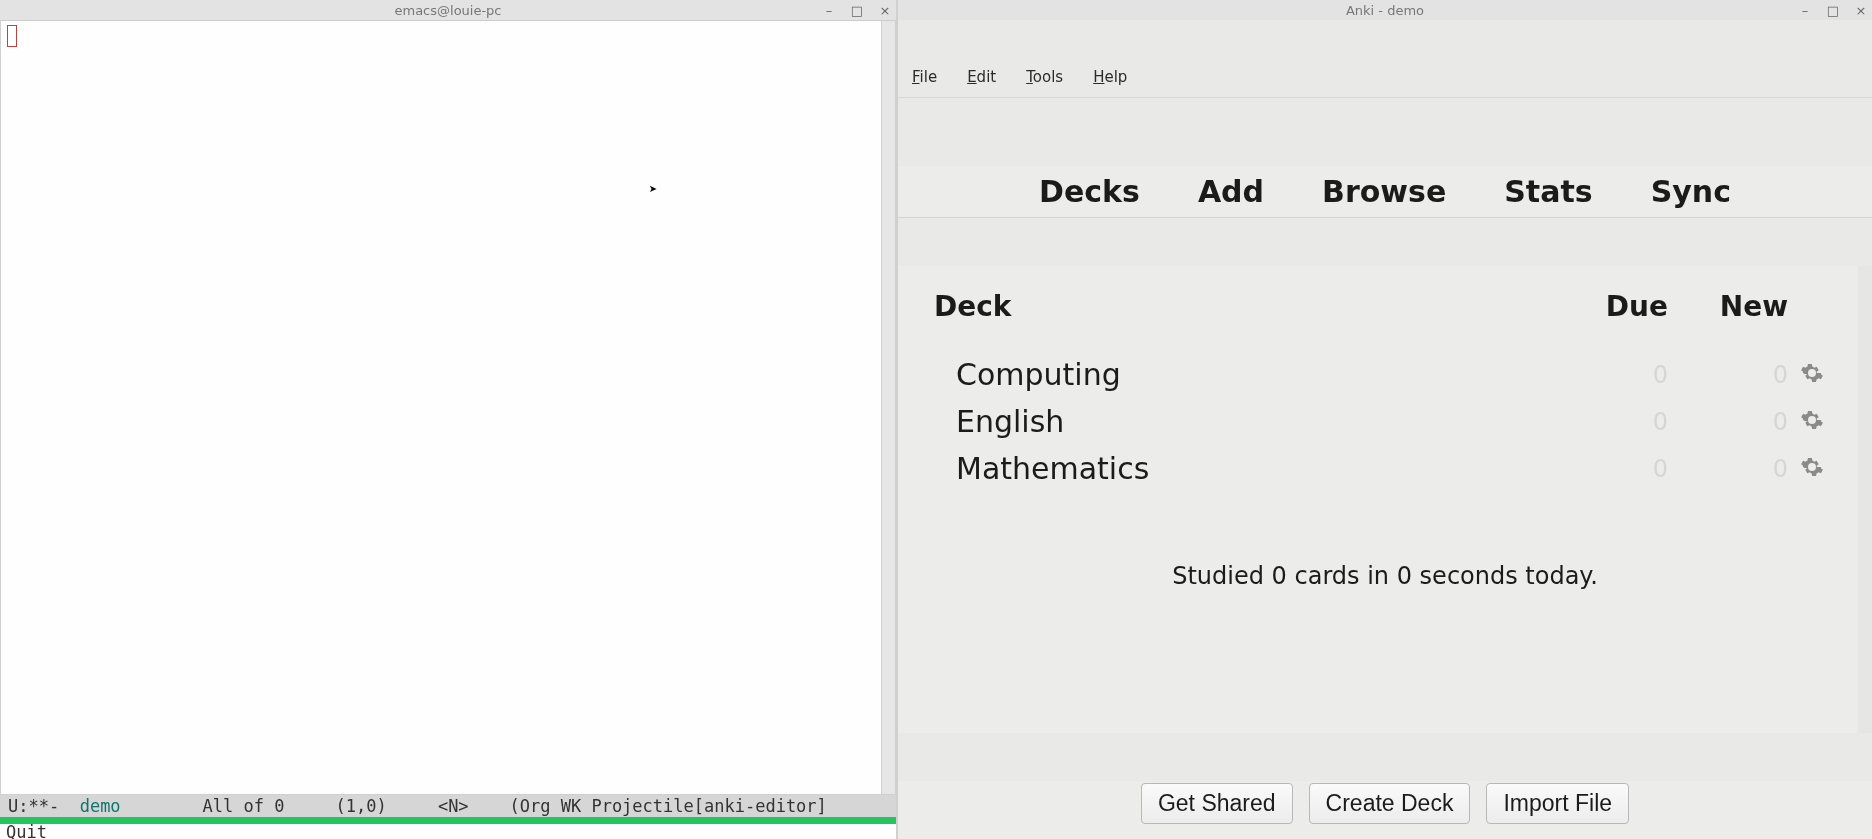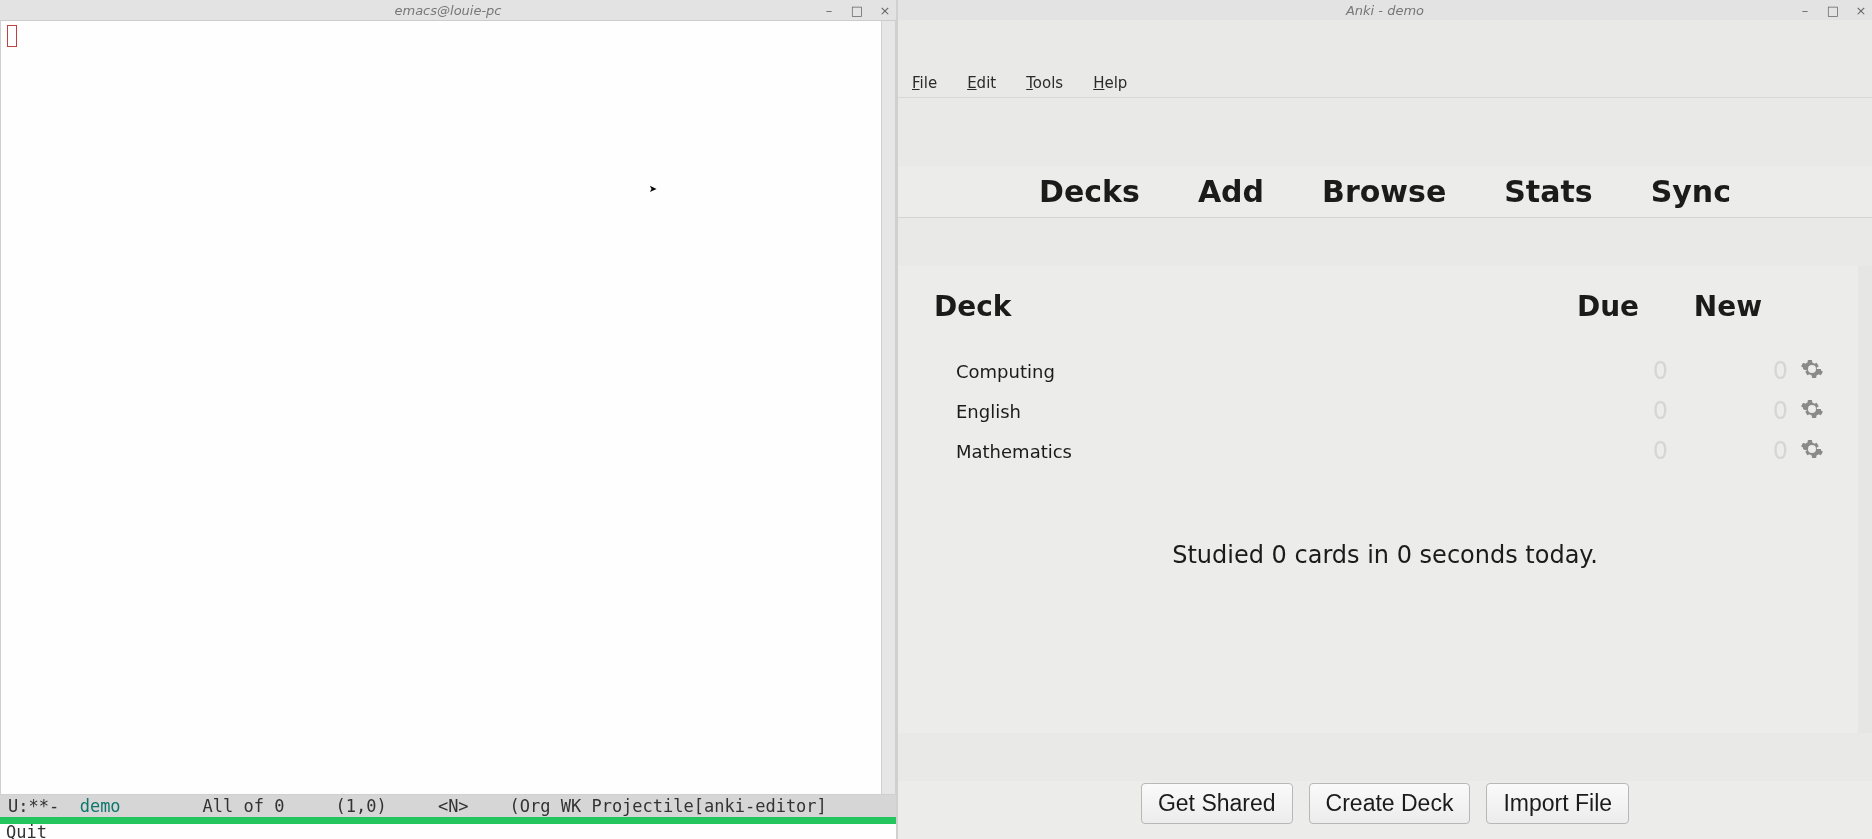--- a/index.html
+++ b/index.html
@@ -2,50 +2,50 @@
 <html><head>
 <meta charset="utf-8">
 <style>
   * { box-sizing: border-box; margin: 0; padding: 0; }
   html, body { width: 1872px; height: 839px; font-family: "DejaVu Sans", "Segoe UI", Arial, sans-serif; background: #e8e8e8; overflow: hidden; }
   .desktop { display: flex; width: 1872px; height: 839px; }
 
   
   .emacs-window { width: 898px; height: 839px; display: flex; flex-direction: column; background: #e8e8e8; border-right: 2px solid #d0d0d0; }
   .titlebar { height: 20px; background: #e3e3e3; display: flex; align-items: center; position: relative; font-size: 13px; color: #777; }
-  .titlebar .title { position: absolute; left: 50%; transform: translateX(-50%); font-style: italic; }
+  .titlebar .title { position: absolute; left: 50%; transform: translateX(-50%); }
   .win-controls { position: absolute; right: 4px; display: flex; gap: 14px; align-items: center; color: #666; font-size: 13px; }
   .win-btn { cursor: pointer; width: 14px; text-align: center; }
 
   .emacs-body { flex: 1; display: flex; background: #ffffff; border: 1px solid #d0d0d0; border-top: 1px solid #ccc; position: relative; }
   .emacs-buffer { flex: 1; position: relative; font-family: "DejaVu Sans Mono", monospace; font-size: 16px; padding: 4px 6px; background: #fefefe; }
   .cursor-box { position: absolute; top: 4px; left: 6px; width: 10px; height: 22px; border: 1px solid #c04040; }
   .mouse-ptr { position: absolute; top: 160px; left: 648px; font-size: 14px; color: #000; pointer-events: none; }
   .emacs-scrollbar { width: 14px; background: #e6e6e6; border-left: 1px solid #d0d0d0; }
 
   .modeline { height: 22px; background: #d6d6d6; font-family: "DejaVu Sans Mono", monospace; font-size: 17px; color: #333; display: flex; align-items: center; padding: 0 8px; white-space: pre; }
   .modeline .buf { color: #0f766e; }
   .minibuffer { height: 22px; background: #fefefe; font-family: "DejaVu Sans Mono", monospace; font-size: 17px; color: #333; padding: 0 6px; display: flex; align-items: center; border-top: 7px solid #22c55e; }
 
   
   .anki-window { flex: 1; height: 839px; display: flex; flex-direction: column; background: #e9e9e7; gap: 48px; }
-  .anki-menubar { height: 30px; background: #e9e9e7; display: flex; align-items: center; padding: 0 14px; gap: 30px; font-size: 15px; color: #2b2b2b; border-bottom: 1px solid #d8d8d6; }
+  .anki-menubar { height: 30px; background: #e9e9e7; display: flex; padding: 0 14px; gap: 30px; font-size: 15px; color: #2b2b2b; border-bottom: 1px solid #d8d8d6; }
   .anki-menubar .menu-item { cursor: pointer; }
   .anki-menubar .menu-item .ul { text-decoration: underline; }
 
   .anki-toolbar { height: 52px; background: #ececea; display: flex; align-items: center; justify-content: center; gap: 58px; border-bottom: 1px solid #d4d4d2; margin-top: 20px; }
   .anki-toolbar a { font-size: 30px; font-weight: 700; color: #1b1b1b; text-decoration: none; cursor: pointer; }
 
   .anki-main { flex: 1; background: #ececea; padding: 18px 36px 0 36px; display: flex; flex-direction: column; position: relative; }
   .deck-header { display: grid; grid-template-columns: 1fr 120px 120px 48px; align-items: center; padding: 6px 0 28px 0; }
   .deck-header .h { font-size: 28px; font-weight: 700; color: #1b1b1b; }
-  .deck-header .h.right { text-align: center; }
+  .deck-header .h.right { text-align: right; }
 
   .deck-row { display: grid; grid-template-columns: 1fr 120px 120px 48px; align-items: center; padding: 6px 0; }
-  .deck-row .name { font-size: 18px; color: #1b1b1b; padding-left: 22px; cursor: pointer; }
+  .deck-row .name { font-size: 30px; color: #1b1b1b; padding-left: 22px; cursor: pointer; }
   .deck-row .num { font-size: 24px; color: #d6d6d4; text-align: right; }
   .deck-row .gear { text-align: center; cursor: pointer; }
   .gear svg { width: 24px; height: 24px; fill: #8a8a88; }
 
   .studied { text-align: center; font-size: 24px; color: #1b1b1b; margin-top: 70px; }
 
   .anki-bottom { height: 58px; background: #ececea; display: flex; align-items: center; justify-content: center; gap: 16px; border-top: 0; padding-bottom: 14px; }
   .anki-bottom button { font-size: 23px; padding: 6px 16px; background: linear-gradient(#fafafa,#ececec); border: 1px solid #b8b8b8; border-radius: 4px; cursor: pointer; color: #1b1b1b; }
 
   

